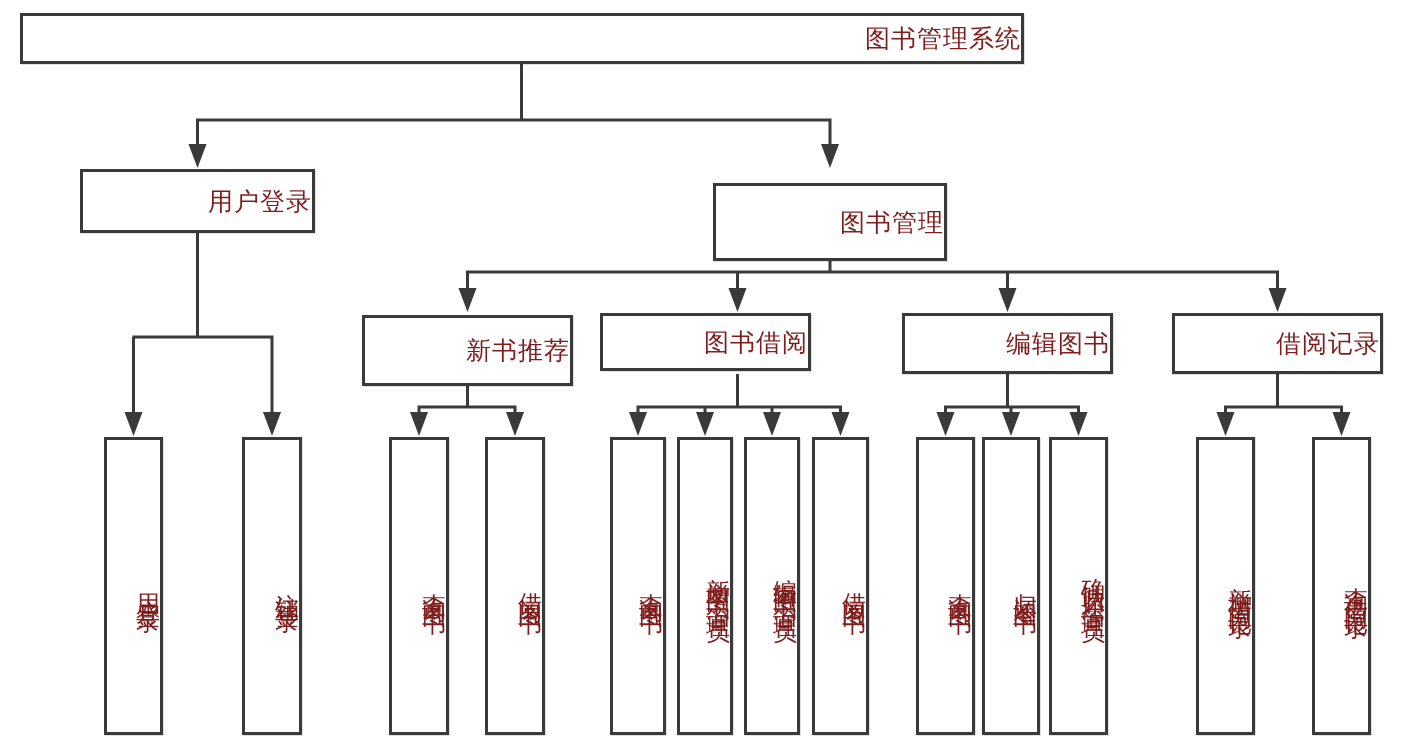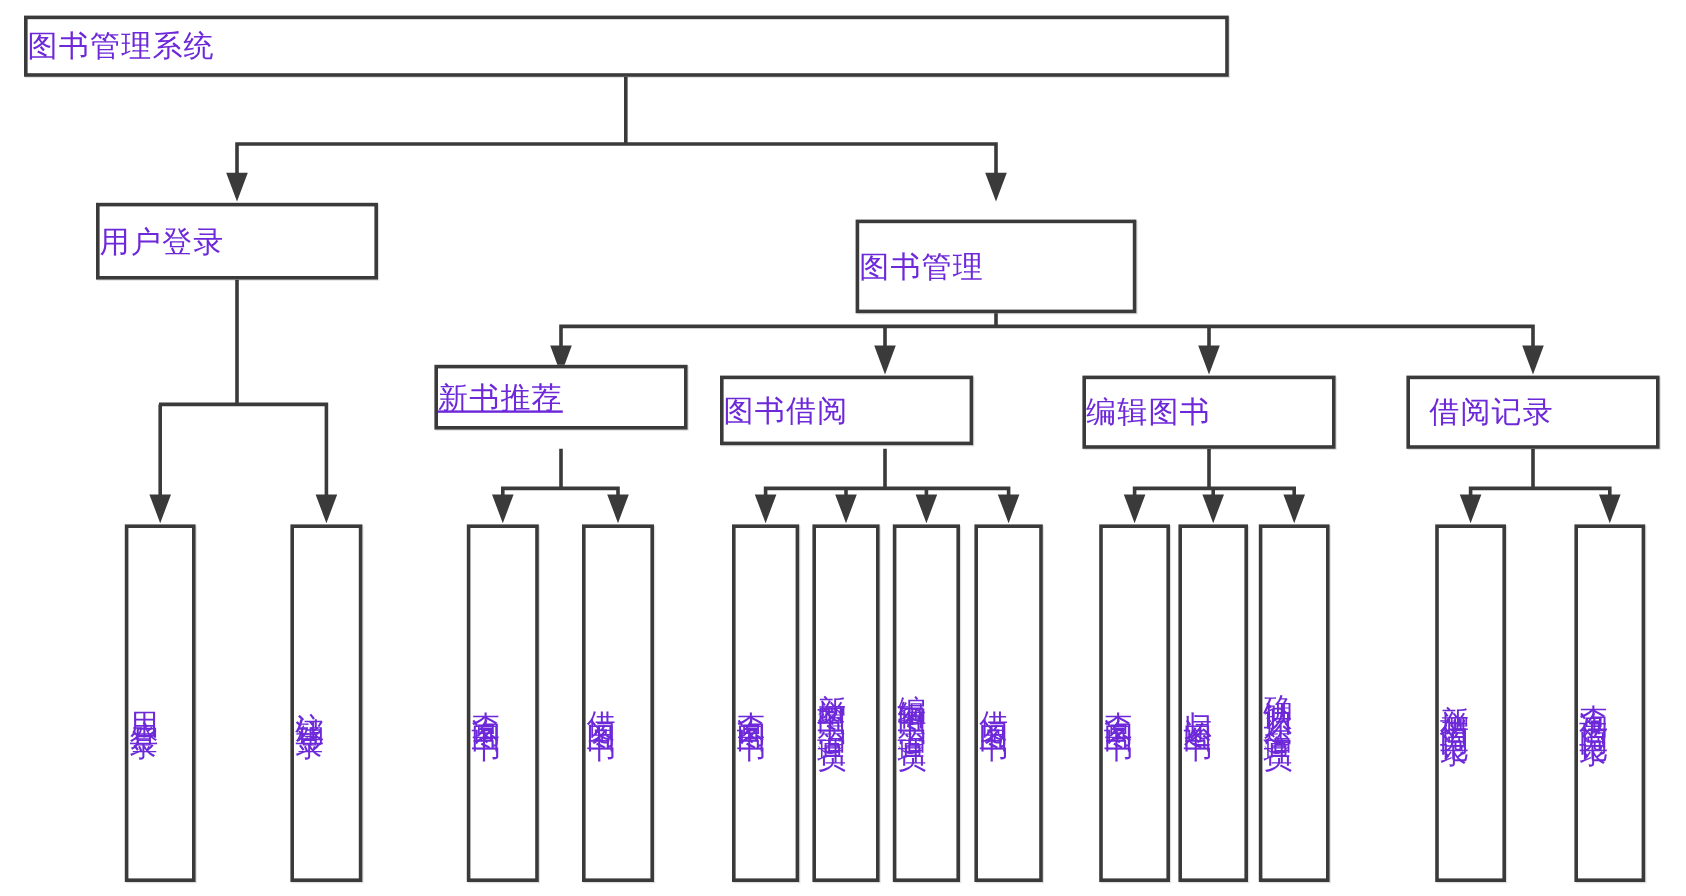--- a/index.html
+++ b/index.html
@@ -16,22 +16,22 @@
     left: 0; top: 0;
     width: 1405px; height: 747px;
   }
   .box, .vbox {
     position: absolute;
     box-sizing: border-box;
     border: 3px solid #3a3a3a;
     background: #ffffff;
     display: flex;
     align-items: center;
-    justify-content: flex-start;
-    color: #6d28d9;
+    justify-content: flex-end;
+    color: #7f1d1d;
     box-shadow: 1px 1px 0 rgba(0,0,0,0.12);
   }
   .box { font-size: 25px; letter-spacing: 1px; }
   .vbox { font-size: 24px; }
   .vbox .vtext {
     writing-mode: vertical-rl;
     letter-spacing: 6px;
     line-height: 1;
     white-space: nowrap;
   }
@@ -89,21 +89,21 @@
     <span>图书管理系统</span>
   </div>
 
   <div class="box" style="left:80px; top:169px; width:235px; height:64px;">
     <span>用户登录</span>
   </div>
   <div class="box" style="left:713px; top:183px; width:234px; height:78px;">
     <span>图书管理</span>
   </div>
 
-  <div class="box" style="left:362px; top:304px; width:211px; height:54px;text-decoration:underline;">
+  <div class="box" style="left:362px; top:315px; width:211px; height:71px;">
     <span>新书推荐</span>
   </div>
   <div class="box" style="left:600px; top:313px; width:211px; height:58px;">
     <span>图书借阅</span>
   </div>
   <div class="box" style="left:902px; top:313px; width:211px; height:61px;">
     <span>编辑图书</span>
   </div>
   <div class="box" style="left:1172px; top:313px; width:211px; height:61px;padding-left:16px;">
     <span>借阅记录</span>

